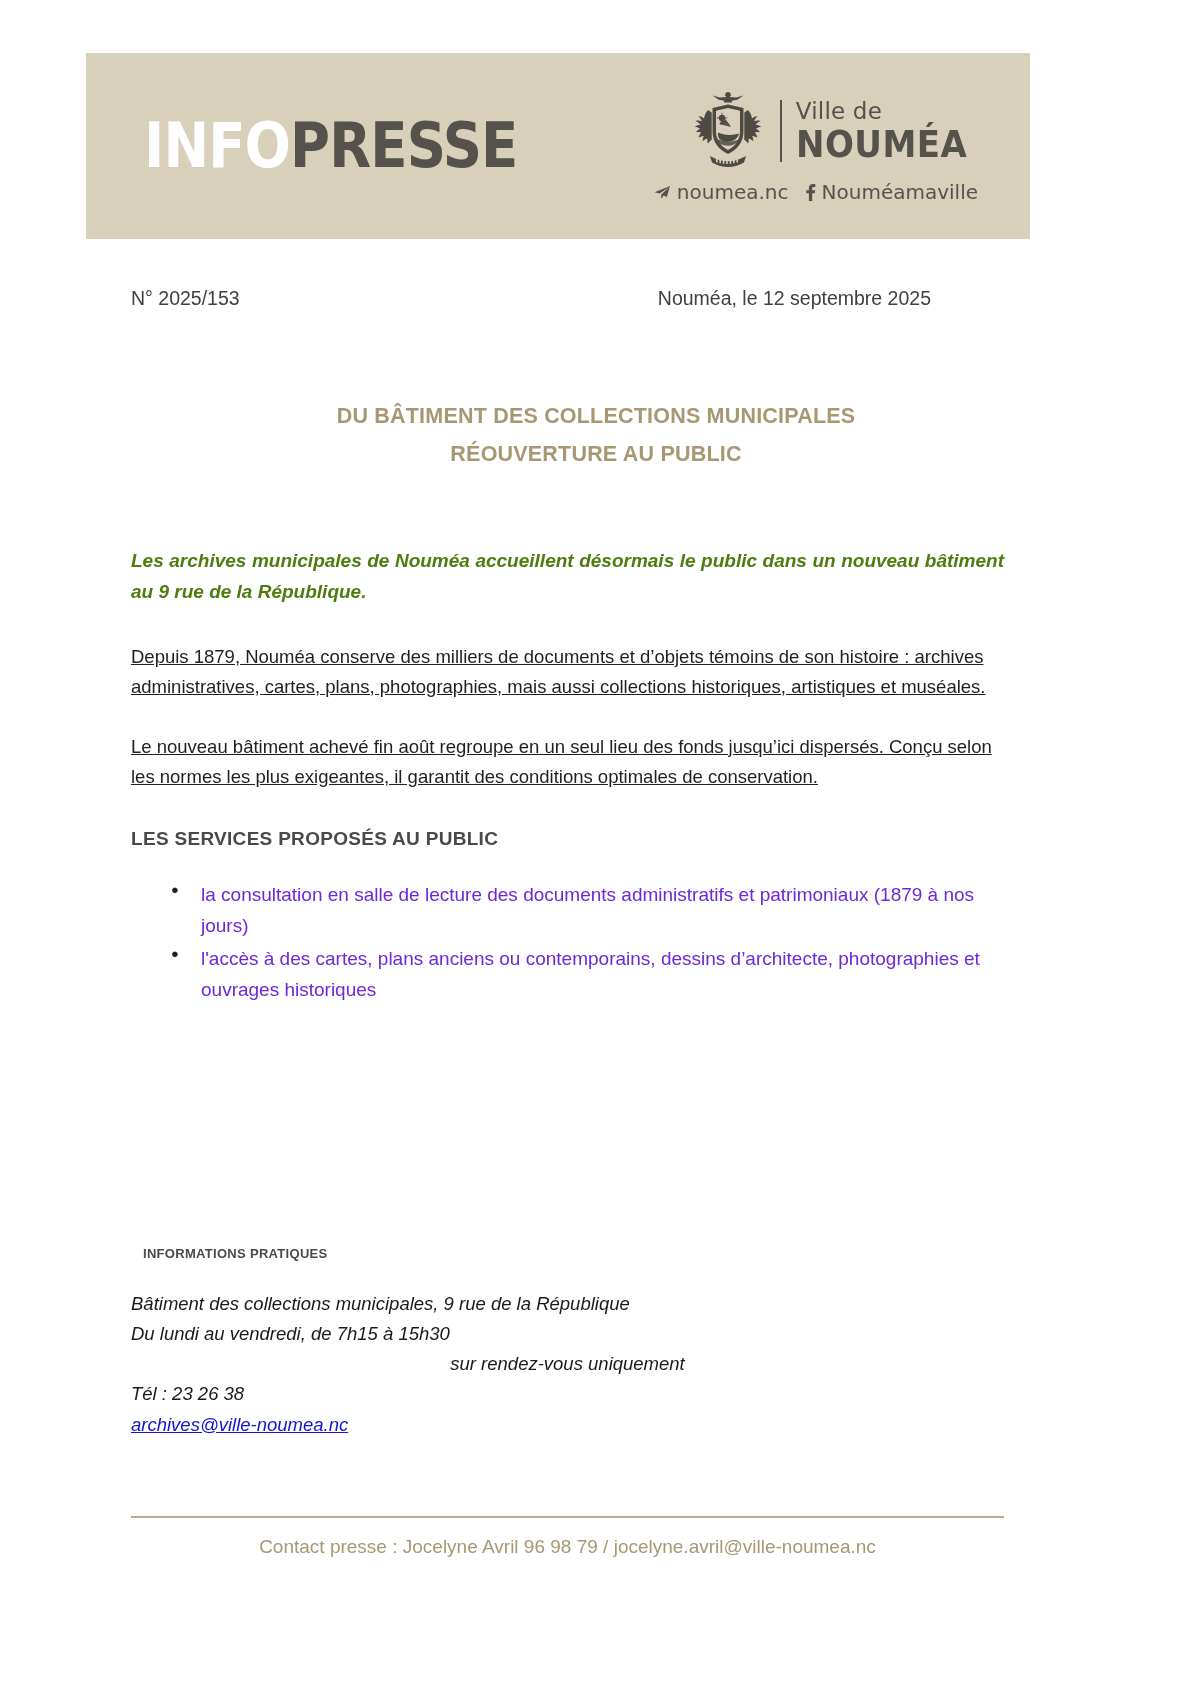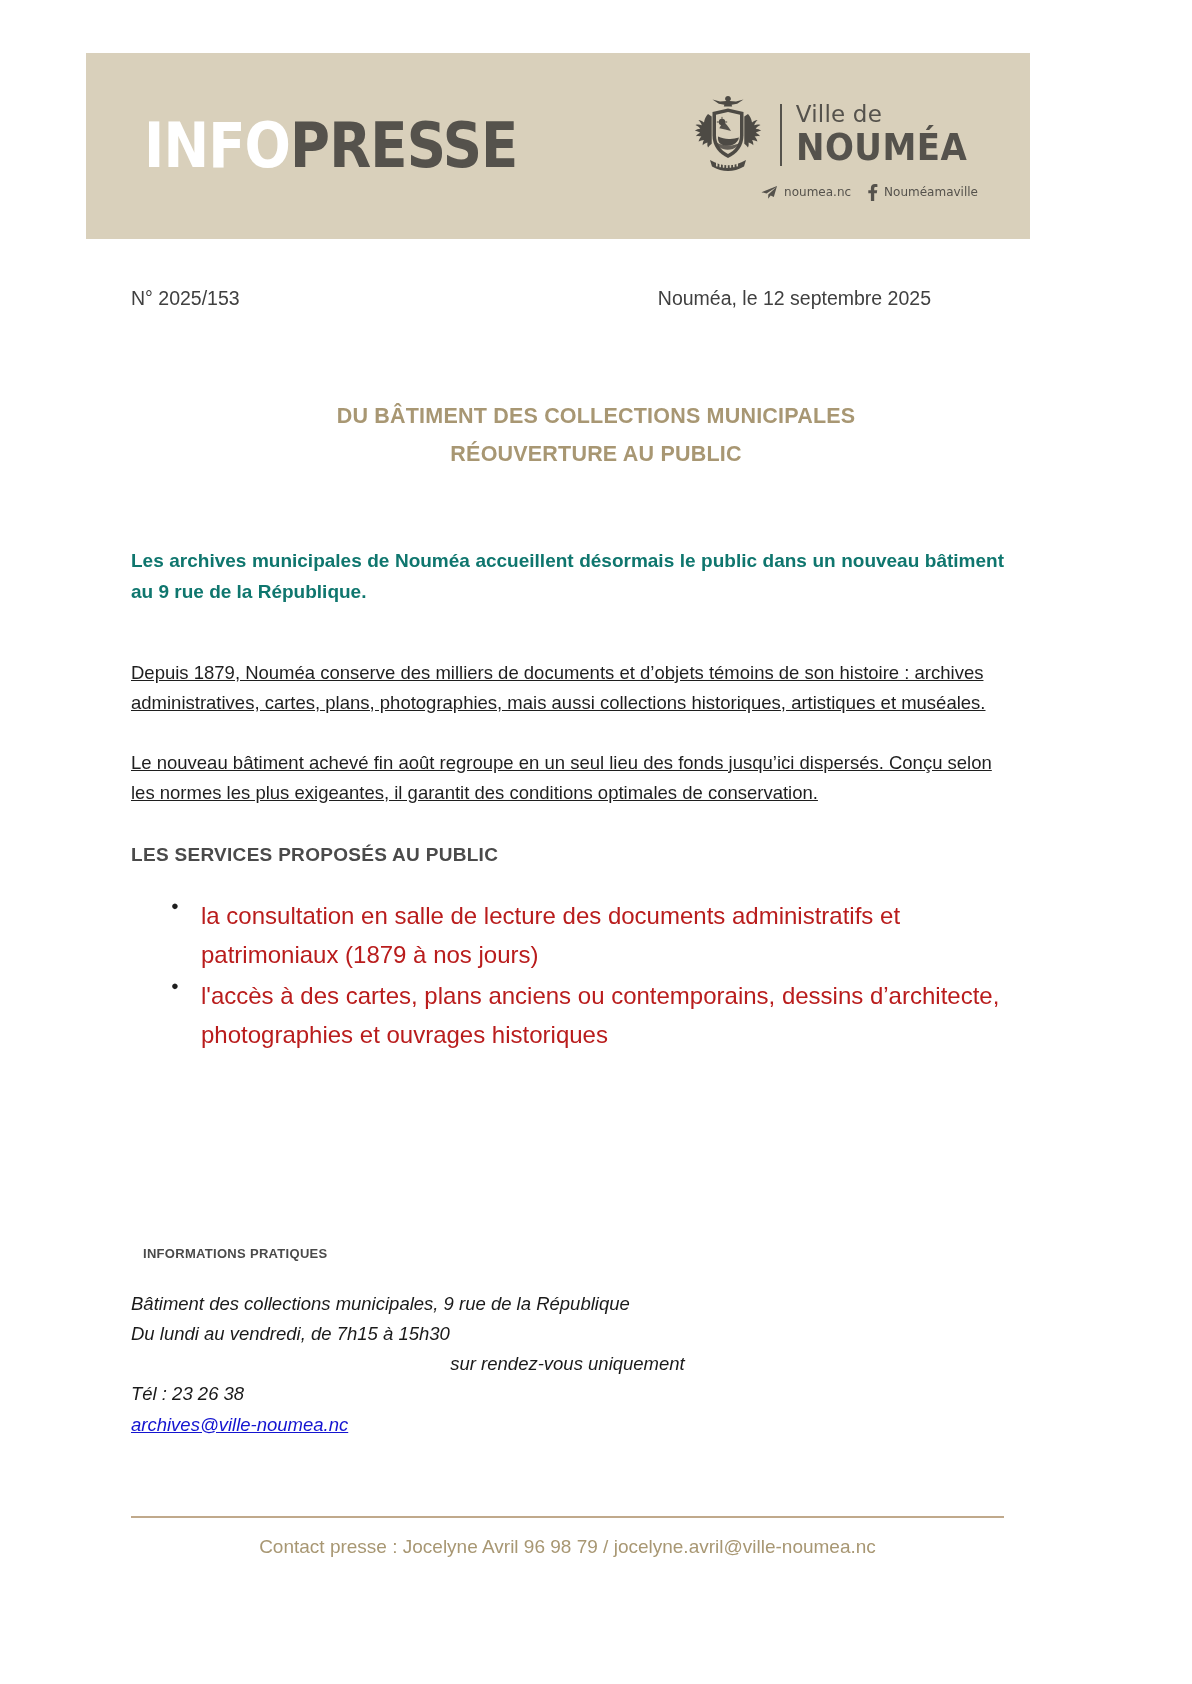--- a/index.html
+++ b/index.html
@@ -93,21 +93,21 @@
     color: #55524c;
     letter-spacing: 0.5px;
     transform: scaleX(0.92);
     transform-origin: left center;
   }
   .social-row {
     display: flex;
     align-items: center;
     gap: 16px;
     font-family: "DejaVu Sans", sans-serif;
-    font-size: 12px;
+    font-size: 20px;
     color: #55524c;
     margin-top: 2px;
     padding-right: 4px;
   }
   .social-item {
     display: flex;
     align-items: center;
     gap: 6px;
     white-space: nowrap;
   }
@@ -140,26 +140,27 @@
   }
 
   
   .body-area {
     position: absolute;
     left: 131px;
     top: 546px;
     width: 873px;
   }
   p.lead {
-    margin: 0 0 50px 0;
+    margin: 0 0 34px 0;
     font-weight: 700;
     font-size: 19px;
     line-height: 1.62;
     text-align: justify;
-    color: #0f766e;
+    color: #4d7c0f;
+    font-style: italic;
   }
   p.para {
     margin: 0 0 30px 0;
     font-size: 18.5px;
     line-height: 1.63;
     color: #1f1f1f;
     text-align: left;
     text-decoration: underline;
   }
   h2.section-head {
@@ -169,23 +170,23 @@
     color: #4a4a4a;
     letter-spacing: 0.3px;
   }
   ul.bullets {
     margin: 26px 0 0 0;
     padding-left: 40px;
     list-style: none;
   }
   ul.bullets li {
     position: relative;
-    font-size: 24px;
+    font-size: 19px;
     line-height: 1.63;
-    color: #b91c1c;
+    color: #6d28d9;
     margin-bottom: 2px;
     padding-left: 30px;
   }
   ul.bullets li::before {
     content: "\25CF";
     position: absolute;
     left: 0;
     top: -1px;
     font-size: 13px;
     color: #1f1f1f;

